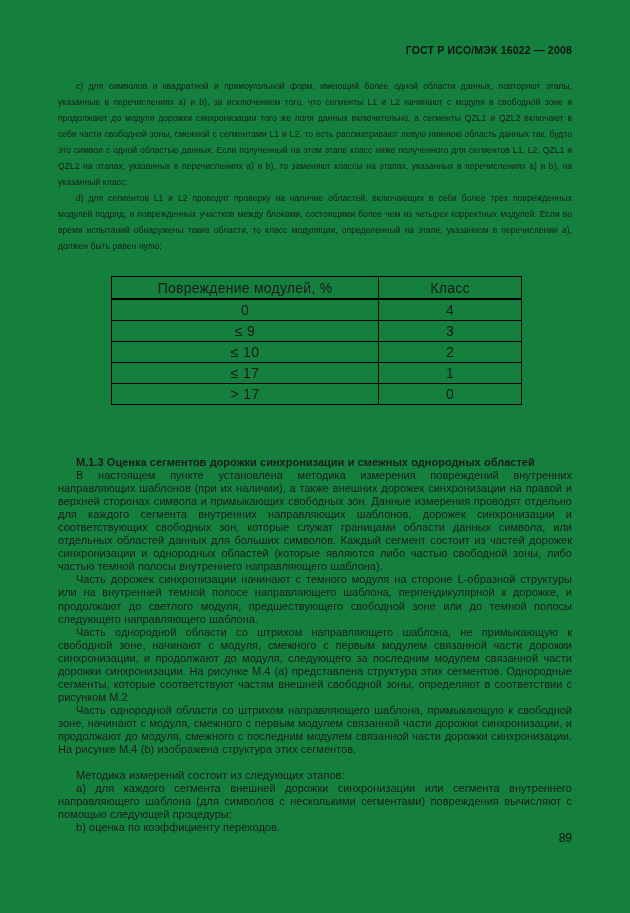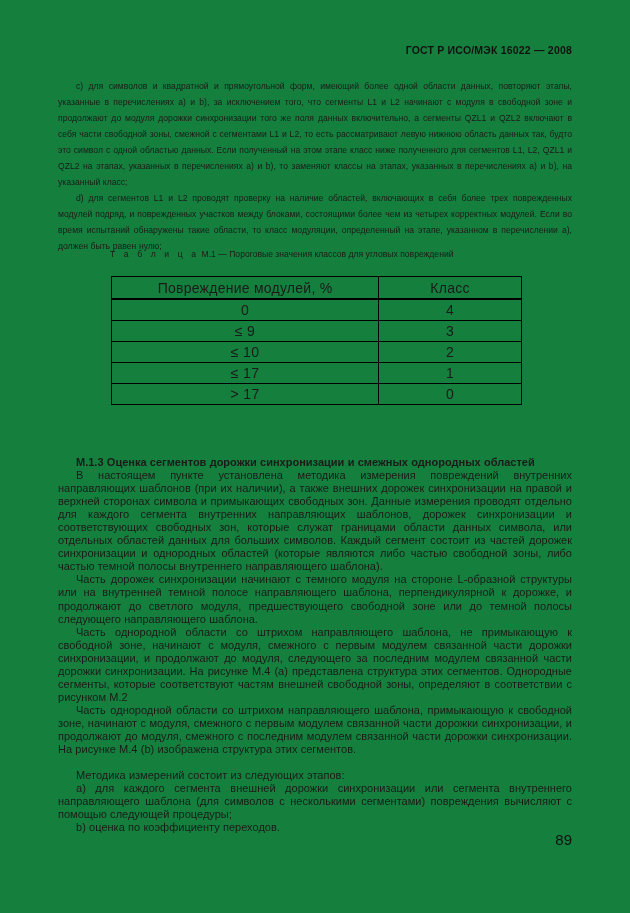--- a/index.html
+++ b/index.html
@@ -100,40 +100,37 @@
   .block-e {
     position: absolute;
     left: 58px;
     top: 456px;
     width: 514px;
   }
   .page-num {
     position: absolute;
     right: 58px;
     top: 831px;
-    font-size: 15px;
+    font-size: 12px;
     color: #111;
     padding-left: 16px;
   }
 </style>
 </head>
 <body>
 
 <div class="page">
 
   <div class="header">ГОСТ Р ИСО/МЭК 16022 — 2008</div>
 
   <div class="content">
     <p class="body">c) для символов и квадратной и прямоугольной форм, имеющий более одной области данных, повторяют этапы, указанные в перечислениях a) и b), за исключением того, что сегменты L1 и L2 начинают с модуля в свободной зоне и продолжают до модуля дорожки синхронизации того же поля данных включительно, а сегменты QZL1 и QZL2 включают в себя части свободной зоны, смежной с сегментами L1 и L2, то есть рассматривают левую нижнюю область данных так, будто это символ с одной областью данных. Если полученный на этом этапе класс ниже полученного для сегментов L1, L2, QZL1 и QZL2 на этапах, указанных в перечислениях a) и b), то заменяют классы на этапах, указанных в перечислениях a) и b), на указанный класс;</p>
     <p class="body">d) для сегментов L1 и L2 проводят проверку на наличие областей, включающих в себя более трех поврежденных модулей подряд, и поврежденных участков между блоками, состоящими более чем из четырех корректных модулей. Если во время испытаний обнаружены такие области, то класс модуляции, определенный на этапе, указанном в перечислении a), должен быть равен нулю;</p>
   </div>
 
-  <div class="tbl-caption">
-    <span class="sp">Т а б л и ц а</span><span> М.1 — Пороговые значения классов для угловых повреждений</span>
-  </div>
 
   <table class="m1">
     <colgroup>
         <col class="c1">
         <col class="c2">
       </colgroup>
     <thead>
       <tr>
         <th>Повреждение модулей, %</th>
         <th>Класс</th>

